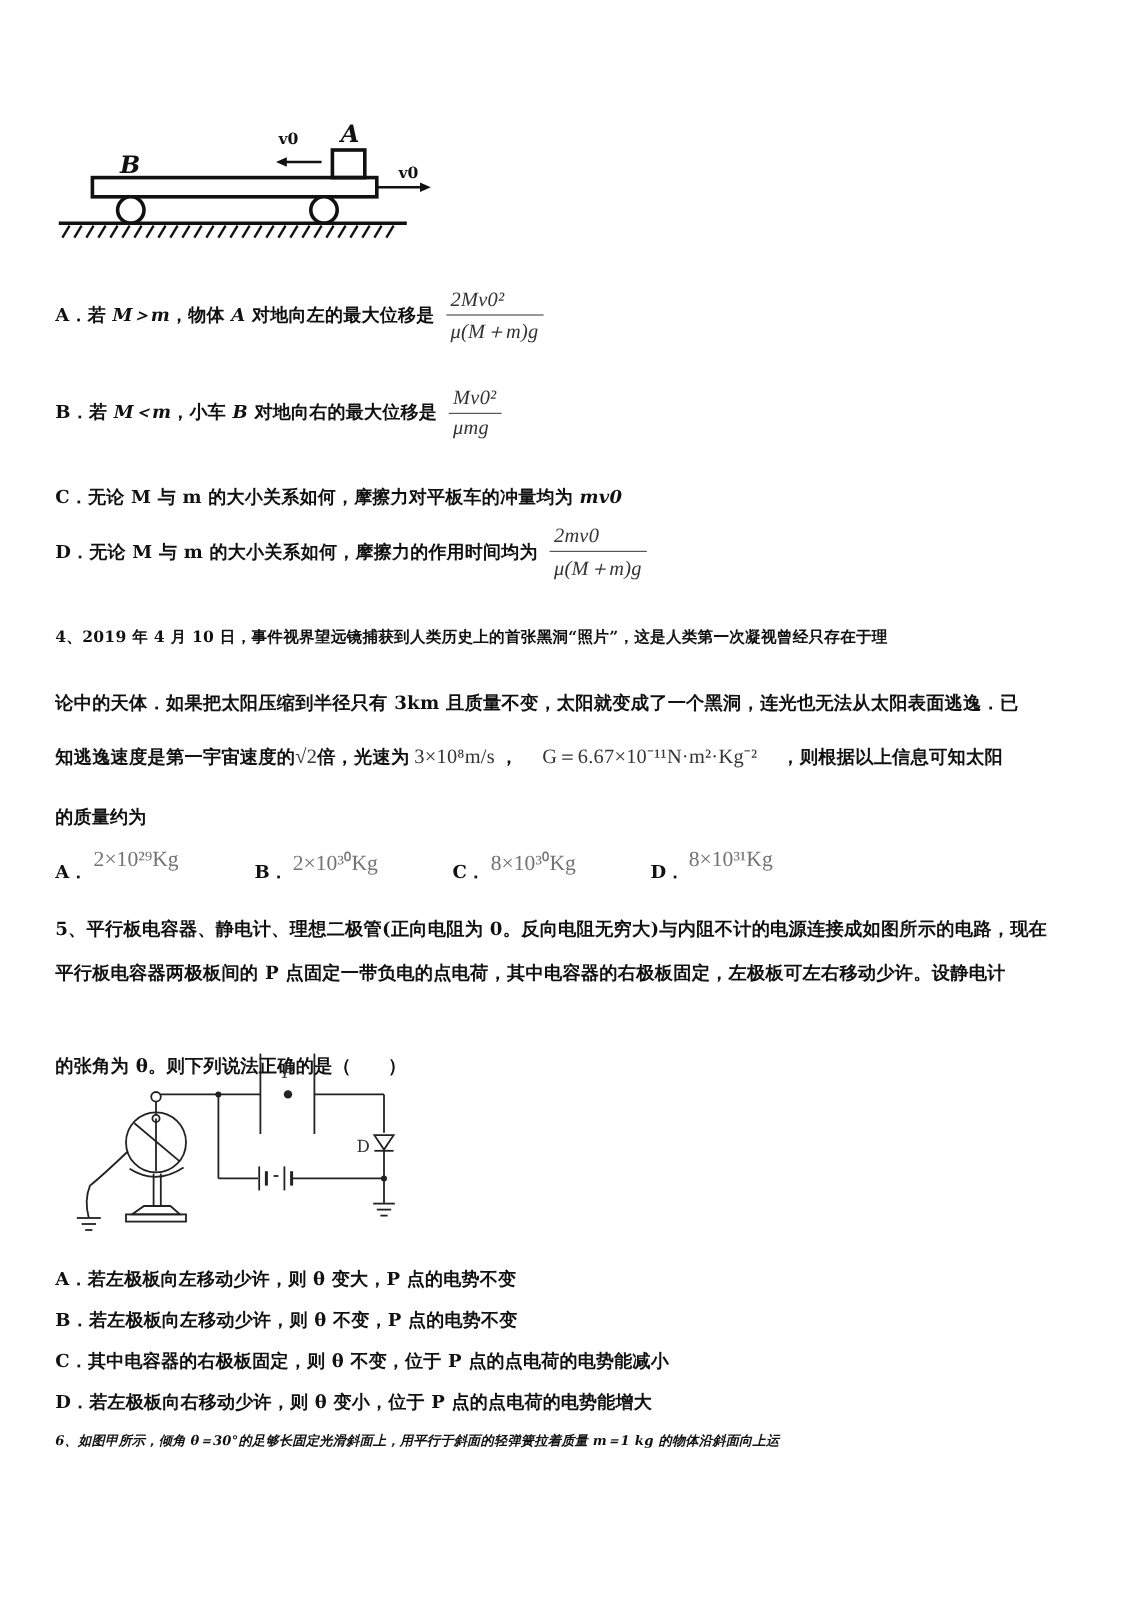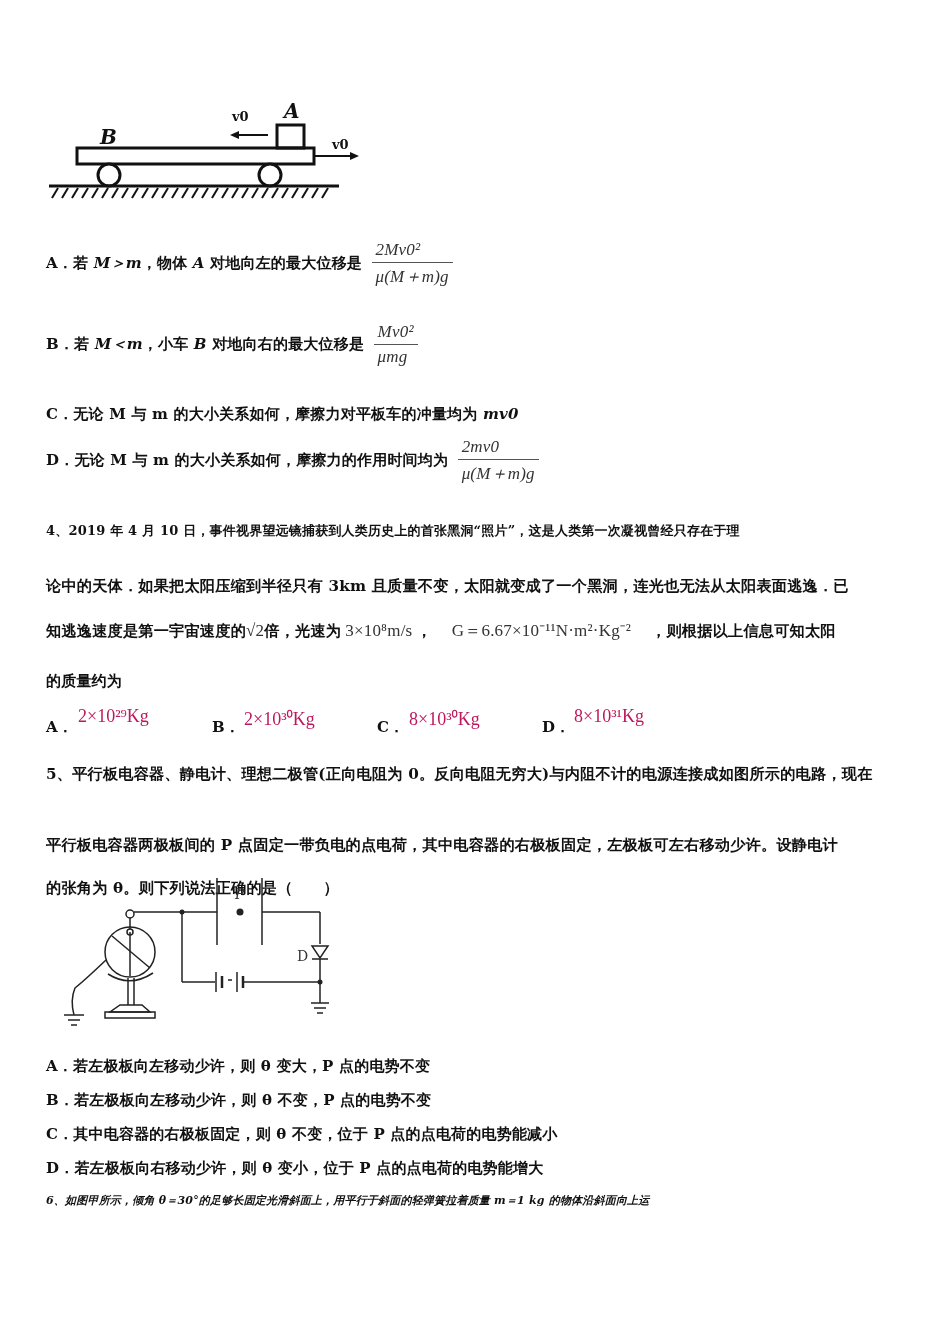--- a/index.html
+++ b/index.html
@@ -6,21 +6,21 @@
   body { width: 950px; height: 1344px; position: relative; overflow: hidden;
          font-family: "DejaVu Serif", "Liberation Serif", serif; color: #111; }
   .abs { position: absolute; }
   .line { position: absolute; left: 46px; font-size: 15px; font-weight: bold; white-space: nowrap; letter-spacing: 0.2px; }
   .math { font-family: "Liberation Serif", serif; font-weight: normal; color: #333; font-size: 17px; }
   .it { font-style: italic; }
   .frac { display: inline-block; vertical-align: middle; font-family: "Liberation Serif", serif; font-weight: normal; color: #333; font-size: 17px; margin-left: 4px; }
   .frac .num { display: block; padding: 0 4px 2px; border-bottom: 1px solid #555; }
   .frac .den { display: block; padding: 2px 4px 0; }
   .opt { position: absolute; font-size: 15px; font-weight: bold; }
-  .optval { position: absolute; font-family: "Liberation Serif", serif; font-size: 18px; color: #be185d; }
+  .optval { position: absolute; font-family: "Liberation Serif", serif; font-size: 18px; color: #737373; }
 </style>
 </head>
 <body>
 
 <div class="abs" style="left:44px;top:95px;width:330px;height:115px;">
   <svg width="330" height="115" viewBox="0 0 330 115">
     <rect x="33" y="53" width="237" height="16" fill="none" stroke="#111" stroke-width="3"></rect>
     <rect x="233" y="30" width="27" height="23" fill="none" stroke="#111" stroke-width="3"></rect>
     <circle cx="65" cy="80" r="11" fill="#fff" stroke="#111" stroke-width="3"></circle>
     <circle cx="226" cy="80" r="11" fill="#fff" stroke="#111" stroke-width="3"></circle>
@@ -94,21 +94,21 @@
   <span class="optval" style="left:78px;top:706px;">2×10²⁹Kg</span>
   <span class="opt" style="left:212px;top:718px;">B．</span>
   <span class="optval" style="left:244px;top:706px;">2×10³⁰Kg</span>
   <span class="opt" style="left:377px;top:718px;">C．</span>
   <span class="optval" style="left:409px;top:706px;">8×10³⁰Kg</span>
   <span class="opt" style="left:542px;top:718px;">D．</span>
   <span class="optval" style="left:574px;top:706px;">8×10³¹Kg</span>
 </div>
 
 <div class="line" style="top:764px;font-size:15.2px;">5、平行板电容器、静电计、理想二极管(正向电阻为 0。反向电阻无穷大)与内阻不计的电源连接成如图所示的电路，现在</div>
-<div class="line" style="top:835px;font-size:15.2px;">平行板电容器两极板间的 P 点固定一带负电的点电荷，其中电容器的右极板固定，左极板可左右移动少许。设静电计</div>
+<div class="line" style="top:801px;font-size:15.2px;">平行板电容器两极板间的 P 点固定一带负电的点电荷，其中电容器的右极板固定，左极板可左右移动少许。设静电计</div>
 <div class="line" style="top:838px;font-size:15.2px;margin-top:40px;">的张角为 θ。则下列说法正确的是（　　）</div>
 
 <div class="abs" style="left:50px;top:870px;width:300px;height:170px;">
   <svg width="300" height="170" viewBox="0 0 300 170">
     <g stroke="#222" stroke-width="1.5" fill="none">
       <circle cx="80" cy="44" r="4" fill="#fff"></circle>
       <line x1="84" y1="42" x2="167" y2="42"></line>
       <line x1="132" y1="42" x2="132" y2="112"></line>
       <line x1="167" y1="8" x2="167" y2="75"></line>
       <line x1="212" y1="8" x2="212" y2="75"></line>

